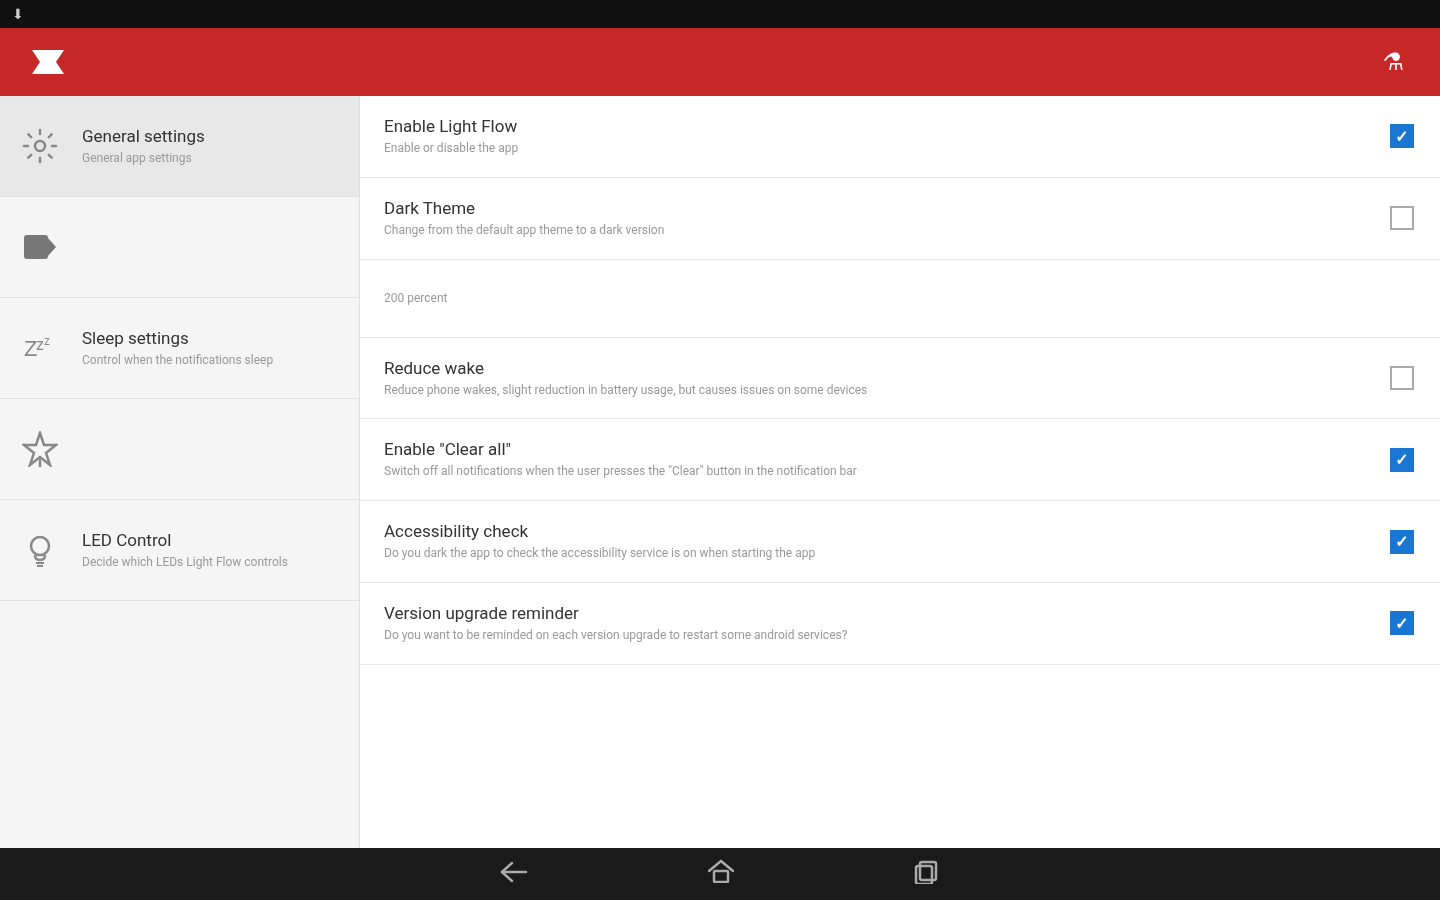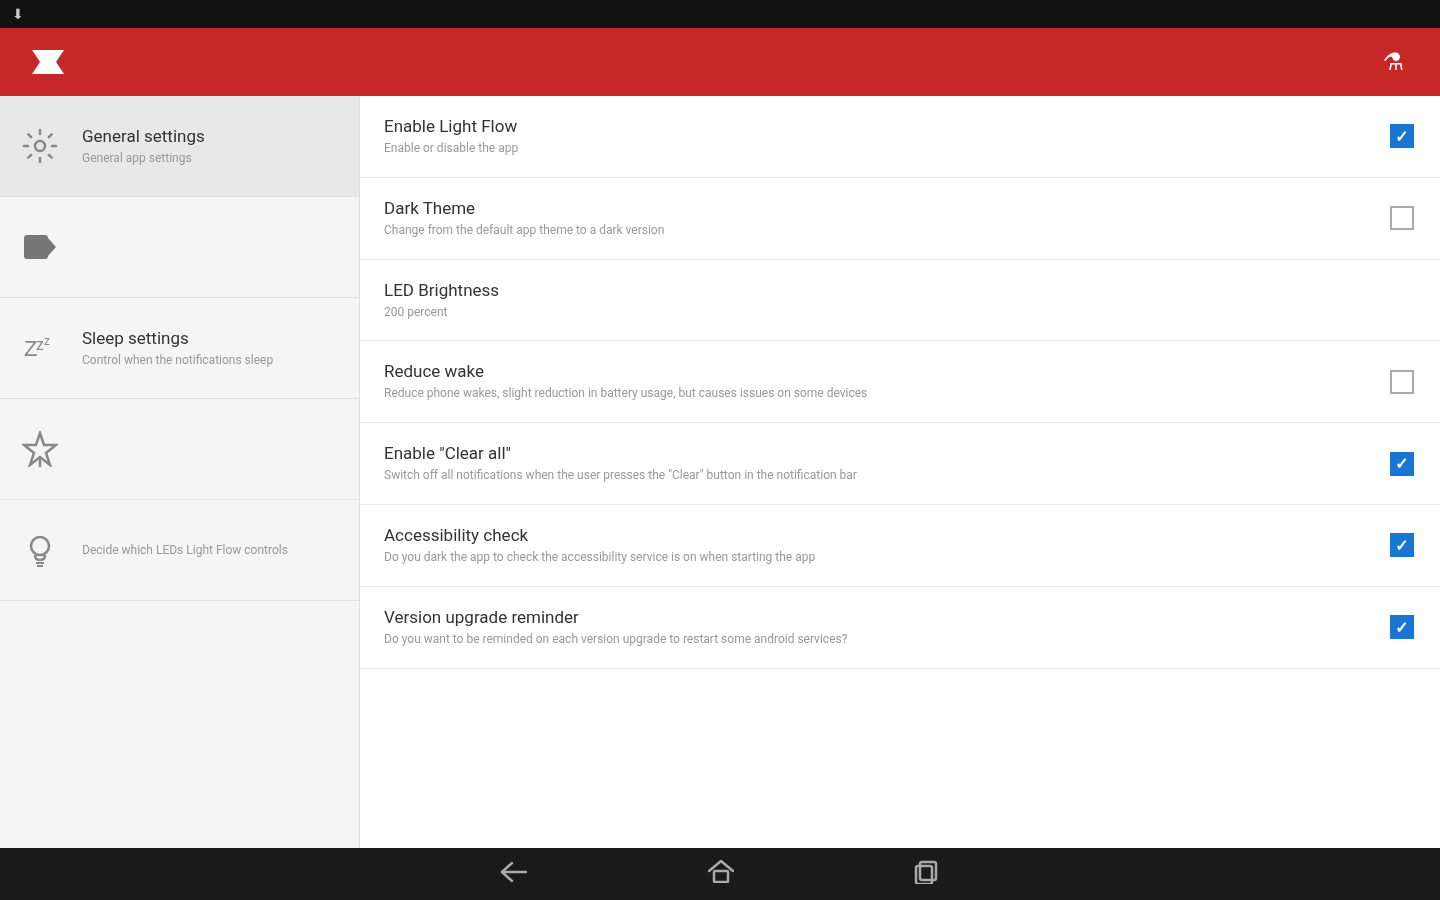--- a/index.html
+++ b/index.html
@@ -271,20 +271,21 @@
       <div class="sidebar-item">
     <div class="sidebar-item-icon">
       <svg width="36" height="36" viewBox="0 0 36 36">
             <circle cx="18" cy="14" r="9" fill="none" stroke="#888" stroke-width="2.5"></circle>
             <path d="M13,23 C13,26 14,28 18,28 C22,28 23,26 23,23" fill="none" stroke="#888" stroke-width="2.5"></path>
             <line x1="14" y1="31" x2="22" y2="31" stroke="#888" stroke-width="2"></line>
             <line x1="15" y1="34" x2="21" y2="34" stroke="#888" stroke-width="2"></line>
           </svg>
     </div>
     <div class="sidebar-item-text">
+      <div class="sidebar-item-title">LED Control</div>
       <div class="sidebar-item-desc">Decide which LEDs Light Flow controls</div>
     </div>
   </div>
     </div>
 
   <div class="content-area">
 
   <div class="setting-row">
     <div class="setting-row-text">
       <div class="setting-row-title">Enable Light Flow</div>
@@ -306,21 +307,20 @@
     </div>
     <div class="setting-row-control">
 
       <div class="checkbox-container">
         <div class="checkbox-unchecked"></div>
       </div>
     </div>
   </div>
       <div class="setting-row">
     <div class="setting-row-text">
-      <div class="setting-row-title">LED Brightness</div>
       <div class="setting-row-desc">200 percent</div>
     </div>
     <div class="setting-row-control">
       
     </div>
   </div>
       <div class="setting-row">
     <div class="setting-row-text">
       <div class="setting-row-title">Reduce wake</div>
       <div class="setting-row-desc">Reduce phone wakes, slight reduction in battery usage, but causes issues on some devices</div>

